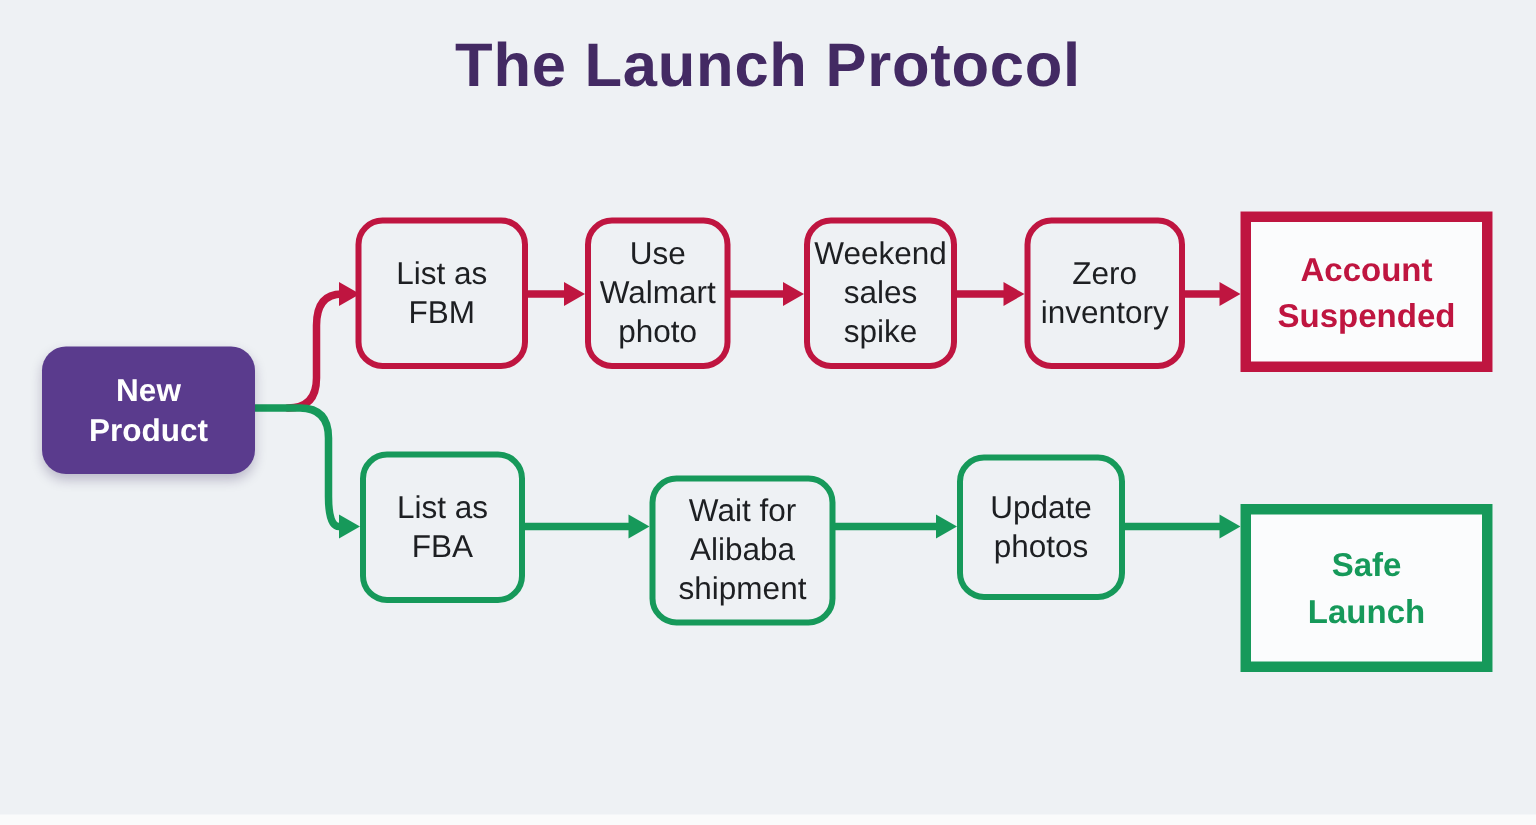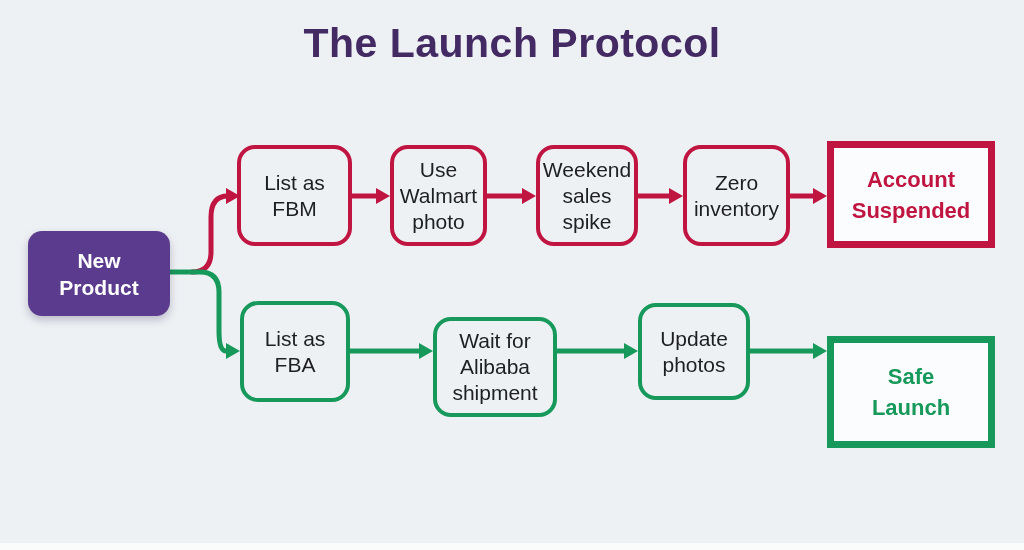--- a/index.html
+++ b/index.html
@@ -65,21 +65,21 @@
     font-size:30px;line-height:38px;font-weight:700;
     letter-spacing:-0.3px;
     color:var(--caption);
   }
   .bottom-strip{
     position:absolute;left:0;bottom:0;width:100%;height:7px;
     background:#fafbfb;
   }
 
   
-  .start-node{left:28px;top:231px;width:142px;height:85px;border-radius:14px;}
+  .start-node{left:28px;top:231px;width:142px;height:85px;}
   .t1{left:237px;top:145px;width:115px;height:101px;}
   .t2{left:390px;top:145px;width:97px;height:101px;}
   .t3{left:536px;top:145px;width:102px;height:101px;}
   .t4{left:683px;top:145px;width:107px;height:101px;}
   .t5{left:827px;top:141px;width:168px;height:107px;}
   .b1{left:240px;top:301px;width:110px;height:101px;}
   .b2{left:433px;top:317px;width:124px;height:100px;}
   .b3{left:638px;top:303px;width:112px;height:97px;}
   .b4{left:827px;top:296px;width:168px;height:112px;margin-top:40px;}
 </style>

